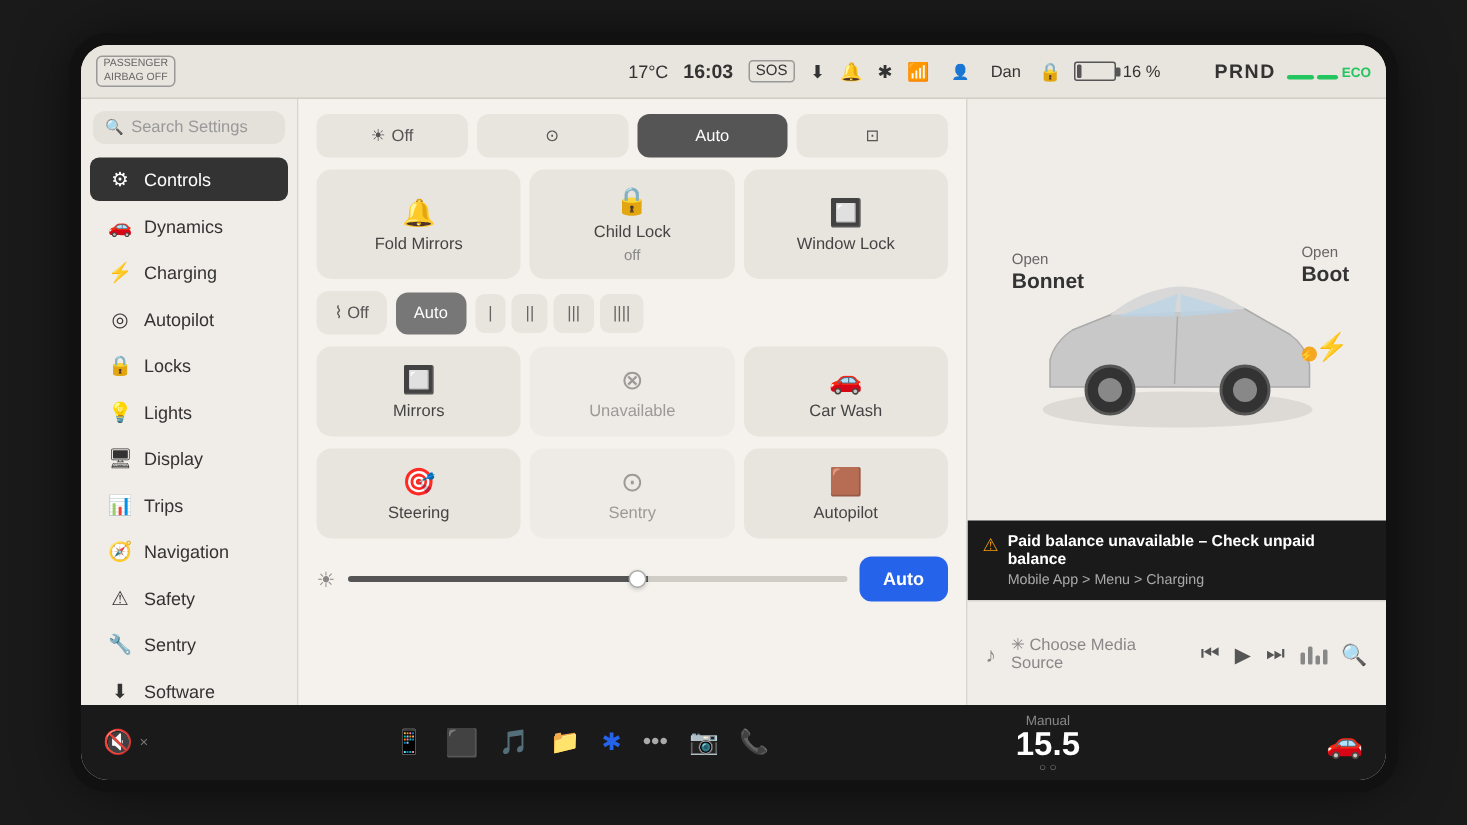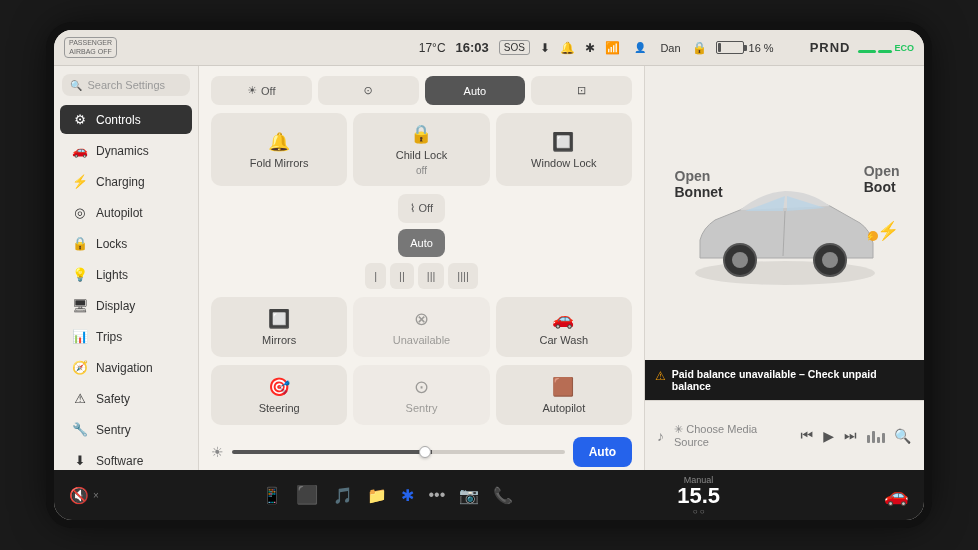--- a/index.html
+++ b/index.html
@@ -207,21 +207,20 @@
       cursor: pointer;
       min-height: 60px;
       text-align: center;
     }
     .ctrl-tile .tile-icon { font-size: 18px; }
     .ctrl-tile .tile-sub { font-size: 10px; color: #888; }
     .wiper-row {
       display: flex;
       gap: 6px;
       align-items: center;
-      flex-direction: column;
     }
     .wiper-btn {
       background: #e8e4de;
       border: none;
       border-radius: 8px;
       padding: 8px 12px;
       font-size: 11px;
       color: #555;
       cursor: pointer;
     }
@@ -293,24 +292,23 @@
       align-items: center;
       justify-content: center;
     }
     .car-label {
       position: absolute;
       font-size: 10px;
       color: #333;
       font-weight: 500;
     }
     .car-label .open-text {
-      font-size: 14px;
+      font-size: 10px;
       color: #666;
       display: block;
-      font-weight: bold;
     }
     .bonnet-label {
       top: 20px;
       left: 10px;
     }
     .boot-label {
       top: 15px;
       right: 5px;
     }
     .warning-banner {
@@ -597,20 +595,21 @@
             <text x="196" y="71" font-size="7" fill="white" text-anchor="middle">⚡</text>
           </svg>
 
           <div style="position:absolute;right:5px;top:72px;font-size:18px;color:#f59e0b;">⚡</div>
         </div>
 
         <div class="warning-banner" style="position:absolute;bottom:0;left:0;right:0;">
           <span class="warning-icon">⚠</span>
           <div class="warning-text">
             <div class="warning-title">Paid balance unavailable – Check unpaid balance</div>
+            <div class="warning-sub">Mobile App &gt; Menu &gt; Charging</div>
           </div>
         </div>
       </div>
 
       <div class="media-bar">
         <span class="media-icon">♪</span>
         <span class="media-source">✳ Choose Media Source</span>
         <div class="media-controls">
           <button class="media-btn">⏮</button>
           <button class="media-btn">▶</button>

